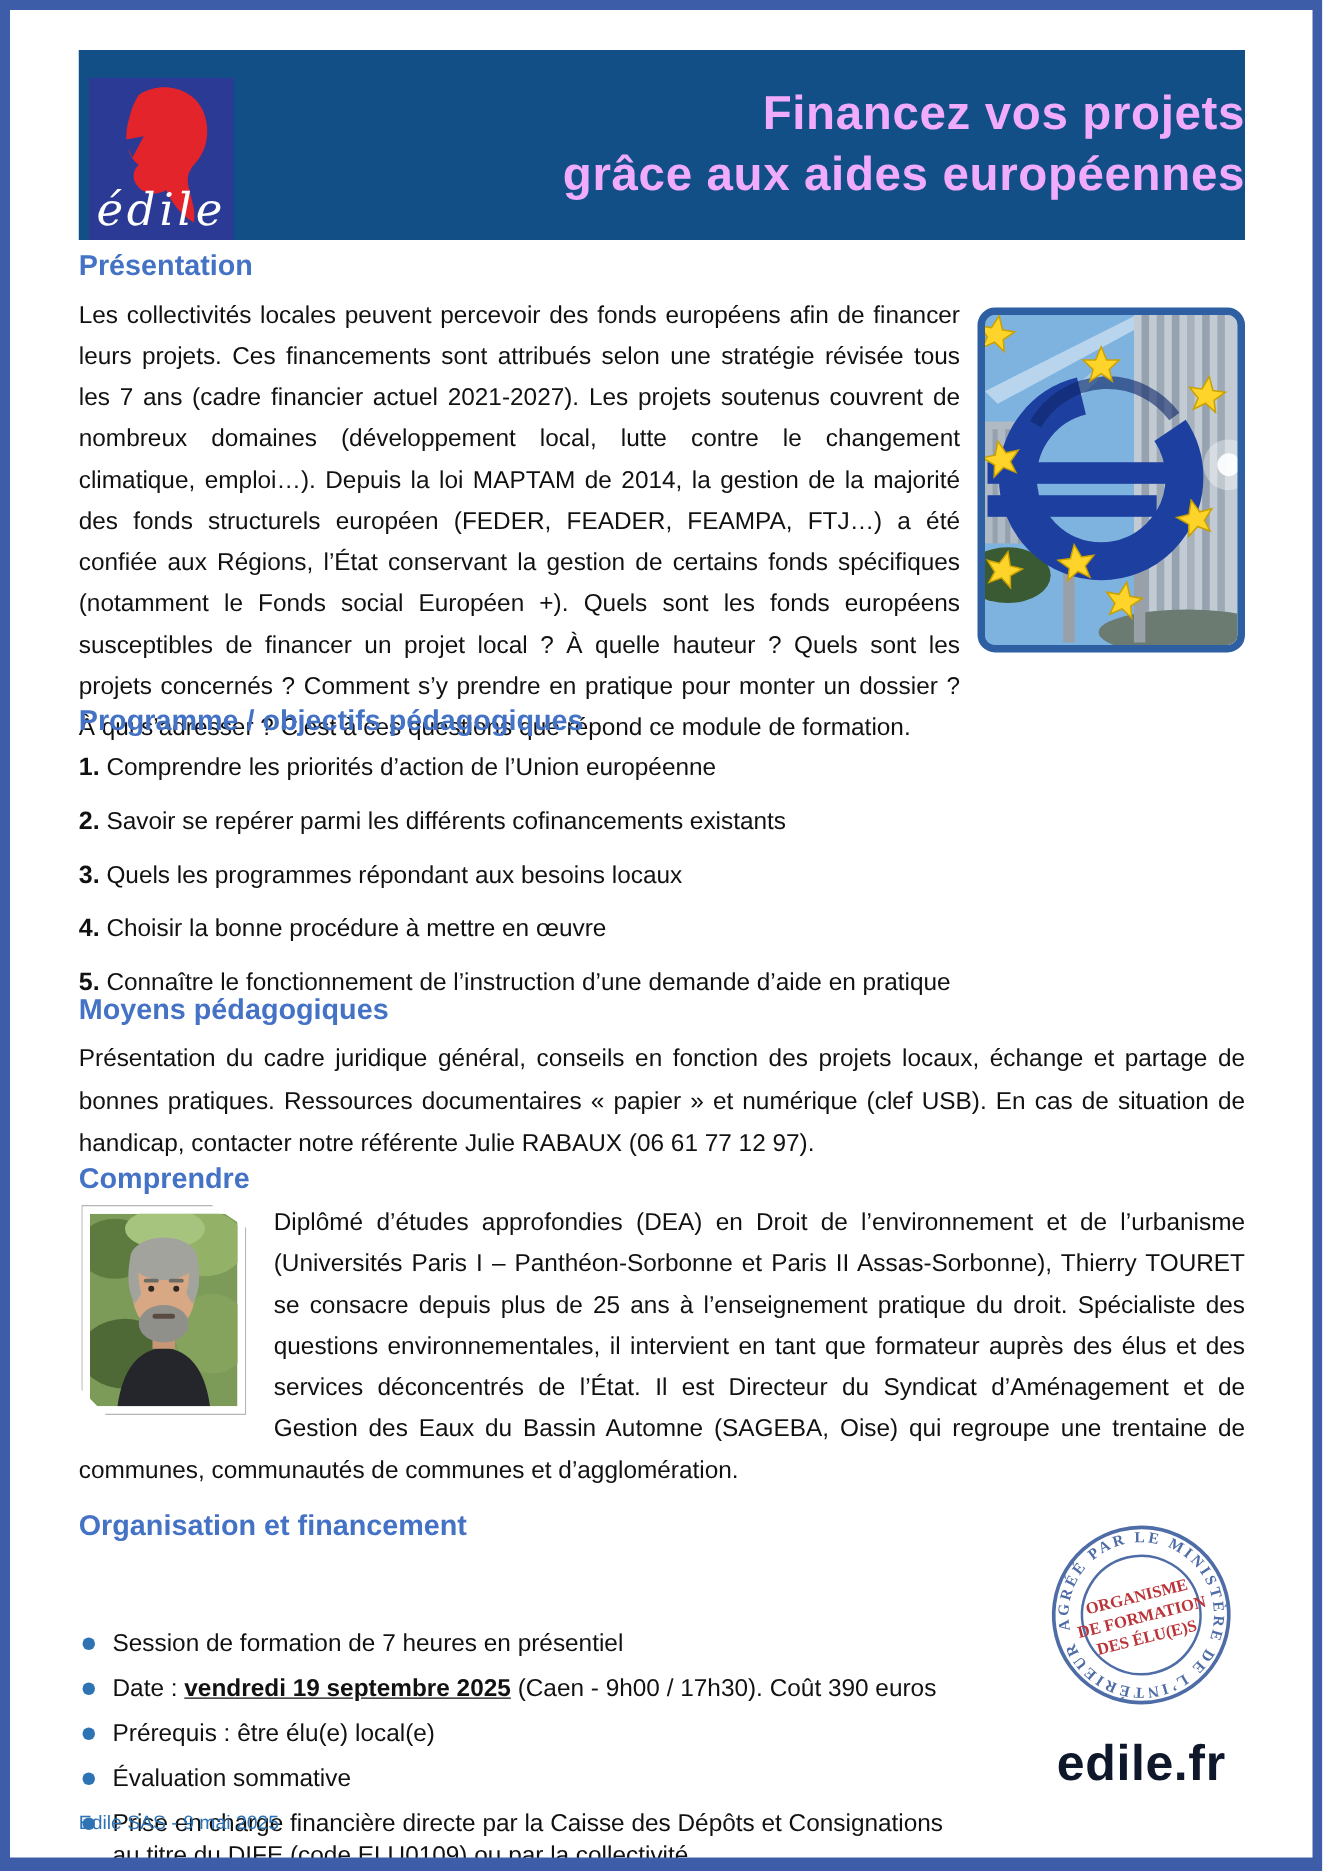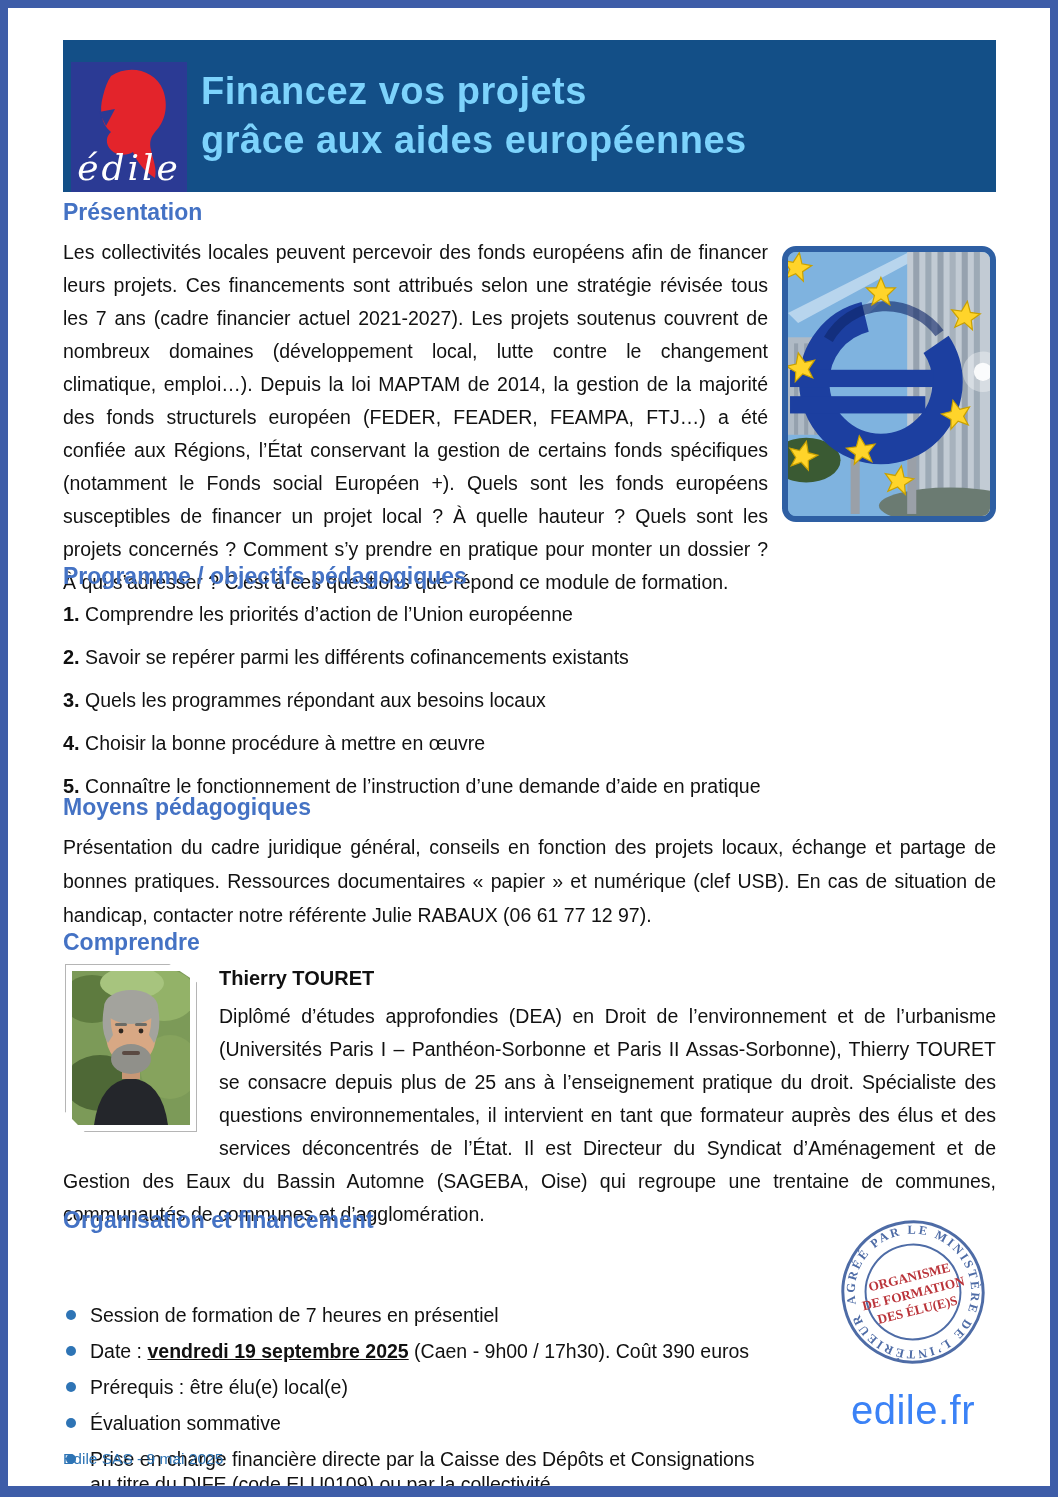--- a/index.html
+++ b/index.html
@@ -7,21 +7,21 @@
     position:relative;width:1058px;height:1497px;overflow:hidden;
     font-family:"Liberation Sans",sans-serif;color:#111;background:#fff;
     box-sizing:border-box;
   }
   .frame{position:absolute;inset:0;border:8px solid #3E5DA8;border-bottom-width:11px;pointer-events:none;z-index:5;}
   .abs{position:absolute;left:63px;width:933px;}
 
   
   .banner{top:40px;height:152px;background:#134F87;display:flex;align-items:center;}
   .logo{position:absolute;left:8px;top:22px;width:116px;height:142px;}
-  .title-wrap{flex:1;margin-left:138px;text-align:left;color:#7dd3fc;font-weight:bold;
+  .title-wrap{flex:1;margin-left:138px;text-align:right;color:#f0abfc;font-weight:bold;
     font-size:38px;line-height:49px;letter-spacing:.5px;}
 
   h2{position:absolute;left:63px;margin:0;font-size:23px;line-height:28px;color:#4472C4;font-weight:bold;}
 
   .pres-row{top:236px;display:flex;align-items:flex-start;}
   .pres-text{width:712px;font-size:19.5px;line-height:33px;text-align:justify;}
   .euro-frame{margin-left:14px;margin-top:10px;width:202px;height:264px;border:6px solid #2E5FA3;
     border-radius:14px;overflow:hidden;flex:none;background:#7FB3DF;}
 
   .prog-list{top:602px;font-size:19.5px;}
@@ -41,21 +41,21 @@
 
   .org-bullets{top:1303px;width:700px;list-style:none;padding:0;margin:0;font-size:19.5px;}
   .org-bullets li{position:relative;padding-left:27px;margin-bottom:11px;line-height:25px;}
   .org-bullets li::before{content:"";position:absolute;left:3px;top:7px;width:10px;height:10px;
     border-radius:50%;background:#2E74B5;}
   .date-em{font-weight:bold;text-decoration:underline;}
   .phone-link{font-weight:bold;color:#15803d;}
 
   .org-right{position:absolute;left:822px;top:1218px;width:182px;text-align:center;}
   .stamp{width:148px;height:148px;transform:rotate(-14deg);margin:0 auto;opacity:.92;}
-  .website{font-weight:normal;color:#3b82f6;font-size:40px;margin-top:18px;letter-spacing:.5px;}
+  .website{font-weight:bold;color:#0f172a;font-size:40px;margin-top:18px;letter-spacing:.5px;}
 
   .footer{top:1450px;text-align:left;color:#2E74B5;font-size:15.5px;}
 </style>
 </head>
 <body>
 
 <div class="page">
   <div class="frame"></div>
 
   <div class="abs banner">
@@ -150,21 +150,20 @@
         <path d="M32,36 Q28,60 36,72 L41,64 Q37,50 40,38 Z" fill="#A3A39D"></path>
         <path d="M86,36 Q90,60 82,72 L77,64 Q81,50 78,38 Z" fill="#A3A39D"></path>
         <ellipse cx="59" cy="88" rx="20" ry="15" fill="#90908A"></ellipse>
         <rect x="50" y="80" width="18" height="4" rx="2" fill="#5A4A42"></rect>
         <circle cx="49" cy="60" r="2.4" fill="#2E2620"></circle>
         <circle cx="69" cy="60" r="2.4" fill="#2E2620"></circle>
         <rect x="43" y="52" width="12" height="3" rx="1.5" fill="#6B6B65"></rect>
         <rect x="63" y="52" width="12" height="3" rx="1.5" fill="#6B6B65"></rect>
       </svg>
     </div>
-    <p class="interv-name">Thierry TOURET</p>
     <p class="bio">Diplômé d’études approfondies (DEA) en Droit de l’environnement et de l’urbanisme (Universités Paris I – Panthéon-Sorbonne et Paris II Assas-Sorbonne), Thierry TOURET se consacre depuis plus de 25 ans à l’enseignement pratique du droit. Spécialiste des questions environnementales, il intervient en tant que formateur auprès des élus et des services déconcentrés de l’État. Il est Directeur du Syndicat d’Aménagement et de Gestion des Eaux du Bassin Automne (SAGEBA, Oise) qui regroupe une trentaine de communes, communautés de communes et d’agglomération.</p>
   </div>
 
   <h2 style="top:1206px">Organisation et financement</h2>
   <ul class="abs org-bullets">
     <li><span>Session de formation de 7 heures en présentiel</span></li>
     <li><span>Date : </span><span class="date-em">vendredi 19 septembre 2025</span><span> (Caen - 9h00 / 17h30). Coût 390 euros</span></li>
     <li><span>Prérequis : être élu(e) local(e)</span></li>
     <li><span>Évaluation sommative</span></li>
     <li><span>Prise en charge financière directe par la Caisse des Dépôts et Consignations au titre du DIFE (code ELU0109) ou par la collectivité</span></li>

